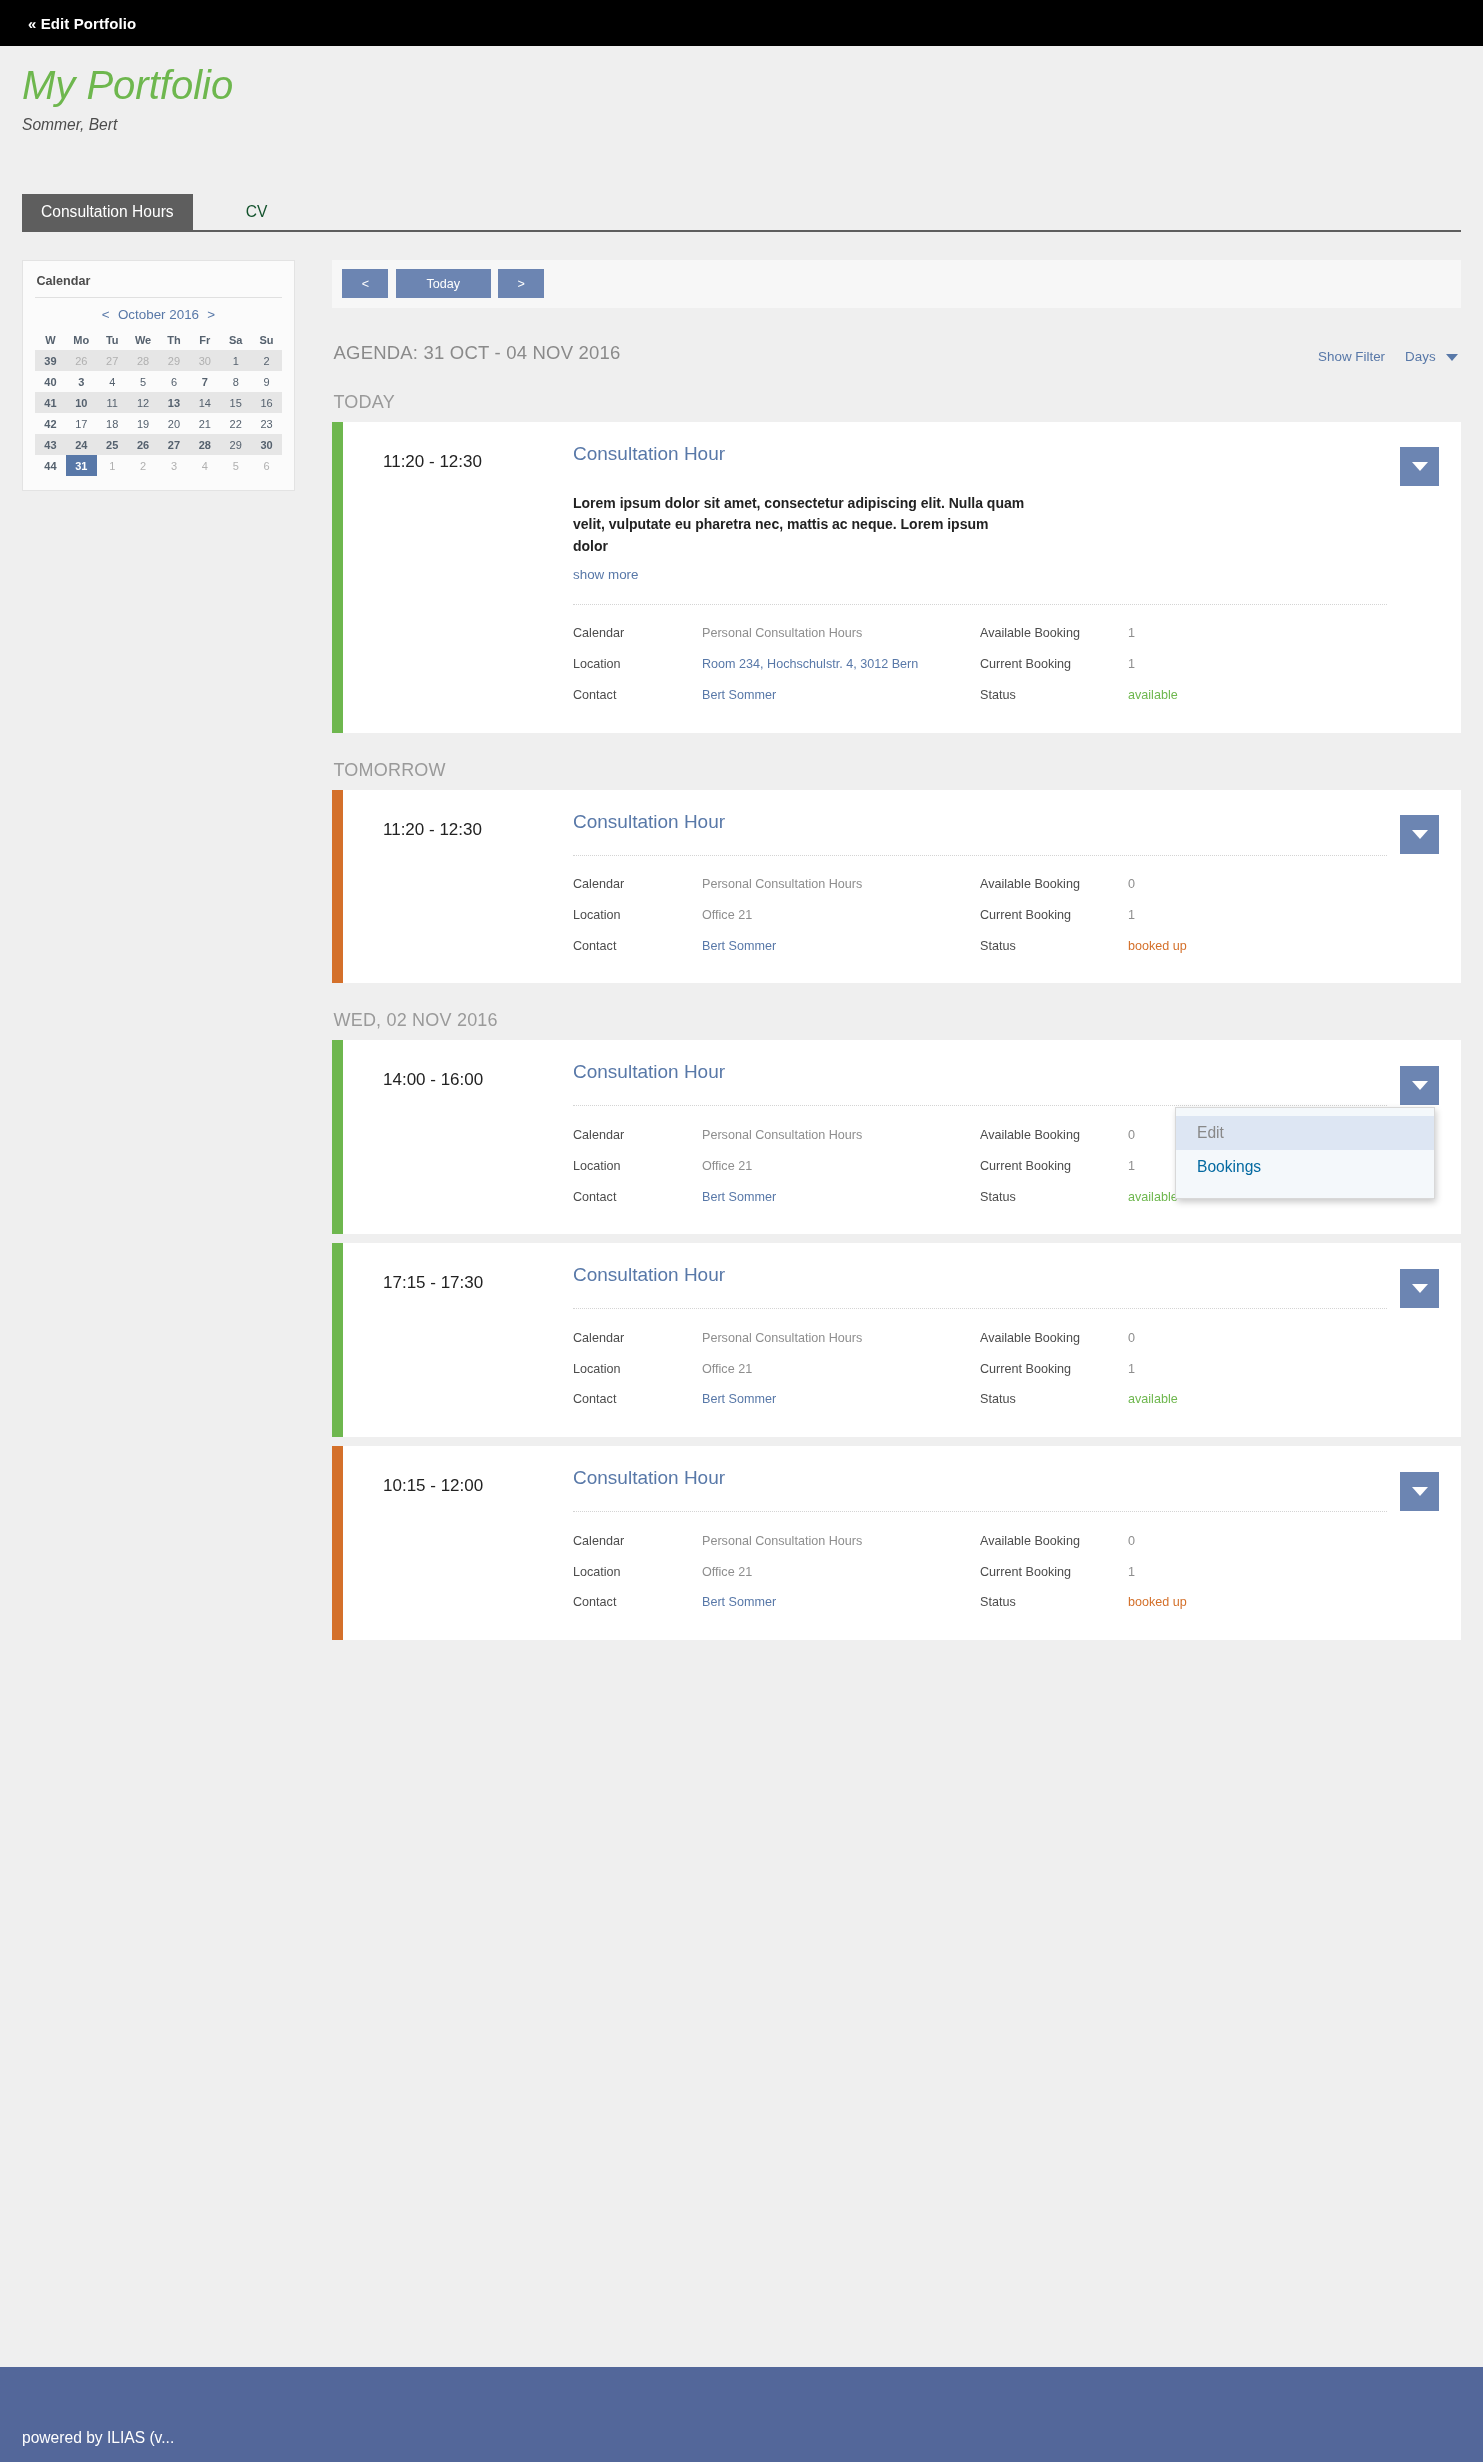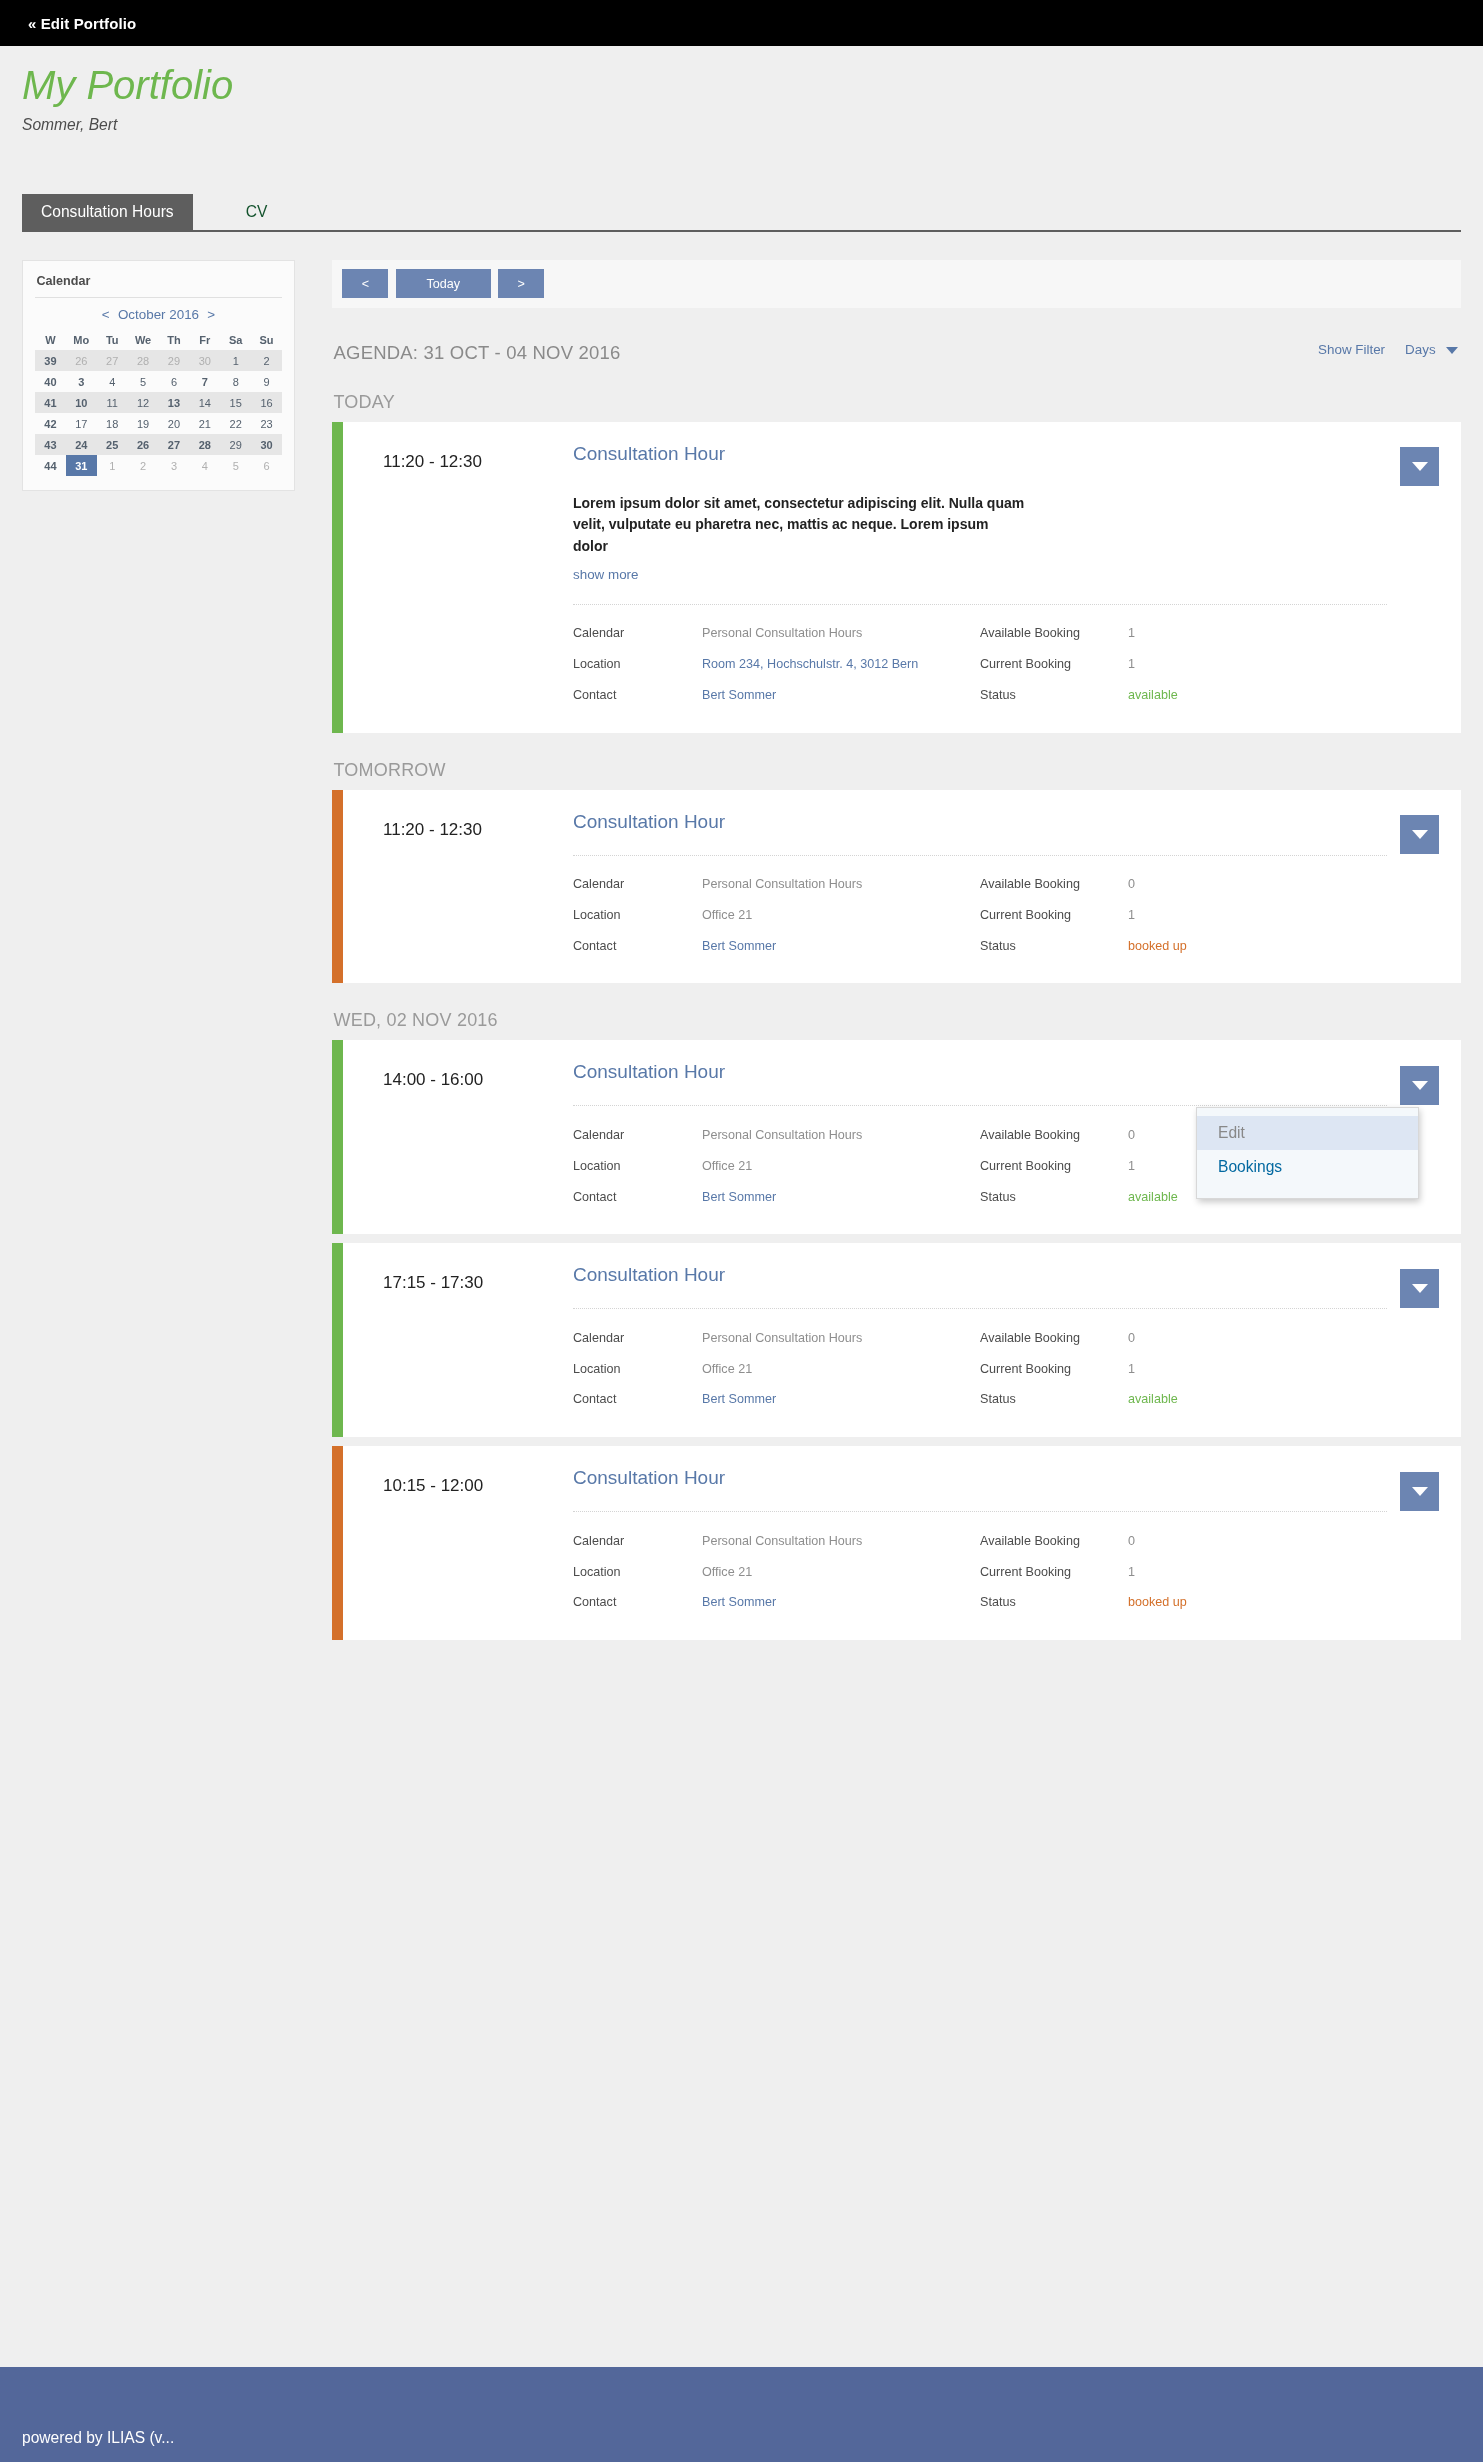--- a/index.html
+++ b/index.html
@@ -147,21 +147,21 @@
     padding: 7.4px 0;
     cursor: pointer;
     text-align: center;
   }
   .btn.nav { width: 46px; }
   .btn.today { width: 95px; }
 
   
   .agenda-head {
     display: flex;
-    align-items: flex-start;
+    align-items: flex-end;
     justify-content: space-between;
     margin-top: 34px;
     padding: 0 3px 0 1.5px;
   }
   .agenda-title {
     font-size: 18.5px;
     color: #8a8a8a;
     font-weight: normal;
     letter-spacing: 0.2px;
   }
@@ -284,22 +284,22 @@
     width: 0; height: 0;
     border-left: 8.2px solid transparent;
     border-right: 8.2px solid transparent;
     border-top: 9.6px solid #ffffff;
   }
 
   
   .dropdown {
     position: absolute;
     top: 46px;
-    right: 20px;
-    width: 223px;
+    right: 4px;
+    width: 260px;
     background: #f4f8fb;
     border: 0.7px solid #d8d8d8;
     box-shadow: 2.2px 3px 6.7px rgba(0,0,0,.22);
     padding: 7.4px 0 13.4px 0;
     z-index: 40;
   }
   .dropdown-item {
     font-size: 15.6px;
     padding: 8.2px 0 8.2px 21px;
     cursor: pointer;

